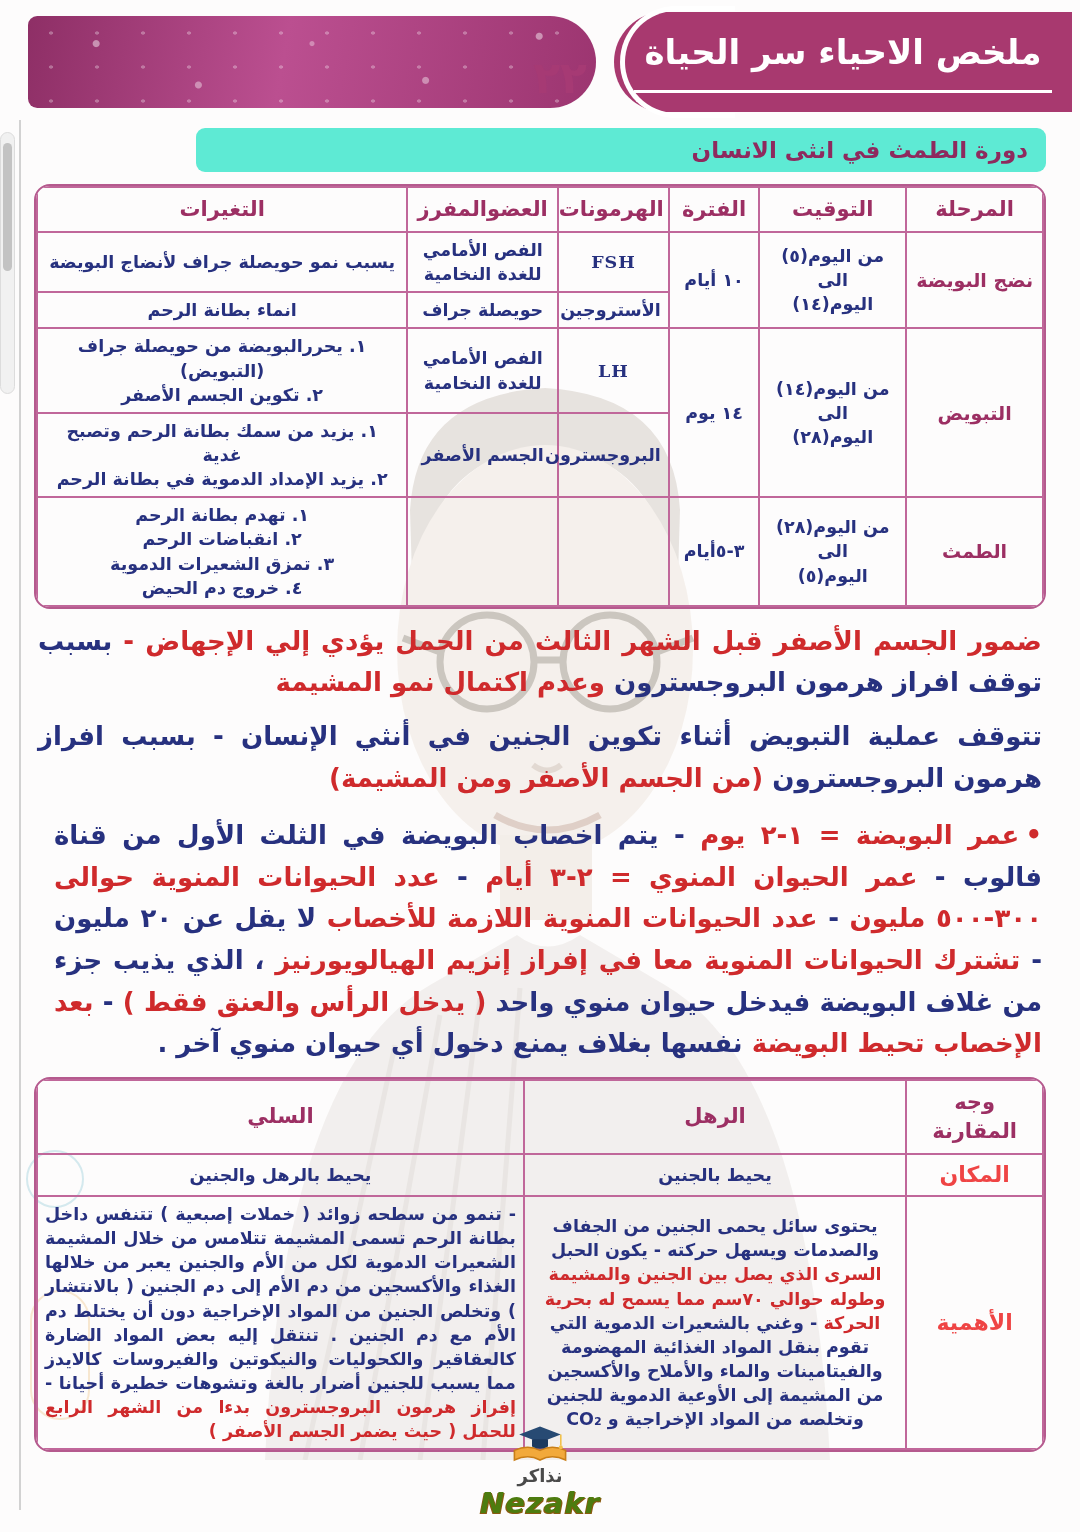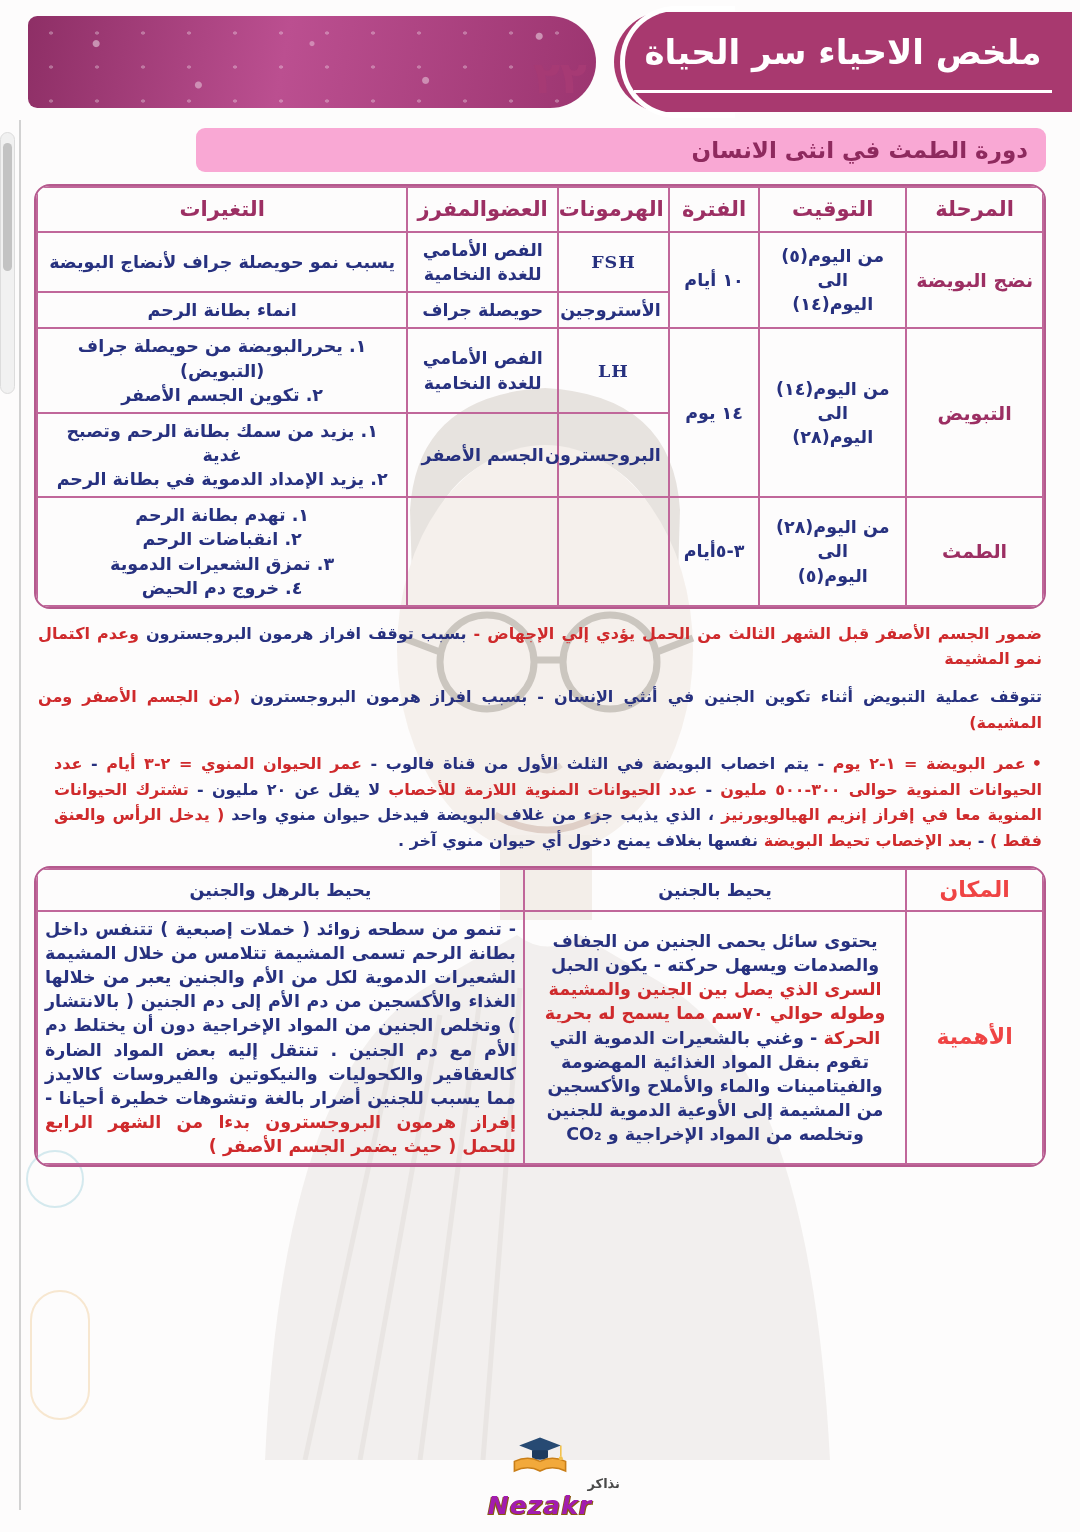--- a/index.html
+++ b/index.html
@@ -56,21 +56,21 @@
   .scrollbar .thumb{ position:absolute; left:2px; top:10px; width:9px; height:128px; background:#c3c3c3; border-radius:5px; }
   .ghost1{ position:absolute; left:26px; top:1150px; width:58px; height:58px; border-radius:50%;
     border:2px solid rgba(120,190,205,.30); z-index:1; }
   .ghost2{ position:absolute; left:30px; top:1290px; width:60px; height:130px; border-radius:30px;
     border:2px solid rgba(235,175,95,.28); z-index:1; }
 
   
   .content{ position:absolute; top:128px; right:34px; left:34px; z-index:2; }
 
   .strip{
-    background:#f9a8d4; color:#8e2a5e; font-weight:bold; font-size:23px;
+    background:#5eead4; color:#8e2a5e; font-weight:bold; font-size:23px;
     height:44px; line-height:44px; border-radius:9px;
     padding:0 18px; width:84%;
   }
   .strip-small{ width:212px; margin-top:18px; }
 
   
   .tbl-wrap{ border:2px solid #b55a8e; border-radius:16px; overflow:hidden; margin-top:12px; background:transparent; }
   table.tbl{ width:100%; border-collapse:collapse; table-layout:fixed; }
   .tbl th,.tbl td{
     border:2px solid #c0679a; padding:5px 7px;
@@ -81,33 +81,33 @@
   .tbl td.stage{ color:#9c2f63; font-size:19px; }
   .tbl td.aspect{ color:#ef4444; font-size:22px; }
   .pre{ white-space:pre-line; }
   .list{ text-align:right; padding-right:26px; }
   .hormone-latin{ font-family:"DejaVu Serif", serif; direction:ltr; letter-spacing:1px; color:#23233d; font-size:19px; }
   .imp{ font-size:16.5px; line-height:1.4; padding:8px 10px; }
   .imp.cen{ text-align:center; }
   .imp.jus{ text-align:justify; }
 
   
-  .para{ font-size:16px; font-weight:bold; line-height:1.6; text-align:justify; margin:12px 4px 0; }
+  .para{ font-size:26px; font-weight:bold; line-height:1.6; text-align:justify; margin:12px 4px 0; }
   .para.mating{ margin-top:22px; }
   .para.fert{ margin-top:16px;margin-left:20px; }
   .t-red{ color:#cf2a2c; }
   .t-blue{ color:#27317f; }
   .bullet{ color:#cf2a2c; padding-left:6px; }
 
   
   .footer-logo{ position:absolute; bottom:12px; left:50%; transform:translateX(-50%);
     text-align:center; z-index:3; width:160px; }
   .footer-logo svg{ width:64px; height:50px; display:block; margin:0 auto; }
-  .logo-ar{ font-size:13px; color:#4a4a4a; font-weight:bold; margin-top:-4px;text-align:right; }
-  .logo-en{ font-size:25px; font-weight:bold; font-style:italic; color:#a21caf;
+  .logo-ar{ font-size:18px; color:#4a4a4a; font-weight:bold; margin-top:-4px; }
+  .logo-en{ font-size:29px; font-weight:bold; font-style:italic; color:#4d7c0f;
     text-shadow:1px 1px 0 #8a5a10, -1px 1px 0 #8a5a10; letter-spacing:1px; }
 </style>
 </head>
 <body dir="rtl">
 
 <div class="page">
 
   <div class="watermark-wrap">
     <svg viewBox="0 0 690 1160" xmlns="http://www.w3.org/2000/svg">
       <path d="M215 210 Q222 95 350 88 Q478 95 485 210 L482 310 Q472 152 350 150 Q228 152 218 310 Z" fill="#d6cfc8"></path>
@@ -230,20 +230,25 @@
 
 
     <div class="tbl-wrap">
       <table class="tbl" dir="rtl">
         <colgroup>
           <col style="width:13.6%">
             <col style="width:38%">
             <col style="width:48.4%">
         </colgroup>
         <tbody>
+            <tr>
+          <th>وجه المقارنة</th>
+          <th>الرهل</th>
+          <th>السلي</th>
+        </tr>
         <tr>
           <td class="aspect">المكان</td>
           <td>يحيط بالجنين</td>
           <td>يحيط بالرهل والجنين</td>
         </tr>
         <tr>
           <td class="aspect">الأهمية</td>
           <td class="imp cen"><span class="t-blue">يحتوى سائل يحمى الجنين من الجفاف والصدمات ويسهل حركته - يكون الحبل </span><span class="t-red">السرى الذي يصل بين الجنين والمشيمة وطوله حوالي ٧٠سم مما يسمح له بحرية الحركة</span><span class="t-blue"> - وغني بالشعيرات الدموية التي تقوم بنقل المواد الغذائية المهضومة والفيتامينات والماء والأملاح والأكسجين من المشيمة إلى الأوعية الدموية للجنين وتخلصه من المواد الإخراجية و CO₂</span></td>
           <td class="imp jus"><span class="t-blue">- تنمو من سطحه زوائد ( خملات إصبعية ) تتنفس داخل بطانة الرحم تسمى المشيمة </span><span class="t-blue">تتلامس من خلال المشيمة الشعيرات الدموية لكل من الأم والجنين يعبر من خلالها الغذاء والأكسجين من دم الأم إلى دم الجنين ( بالانتشار ) وتخلص الجنين من المواد الإخراجية دون أن يختلط دم الأم مع دم الجنين . تنتقل إليه بعض المواد الضارة كالعقاقير والكحوليات والنيكوتين والفيروسات كالايدز مما يسبب للجنين أضرار بالغة وتشوهات خطيرة أحيانا - </span><span class="t-red">إفراز هرمون البروجسترون بدءا من الشهر الرابع للحمل ( حيث يضمر الجسم الأصفر )</span></td>
         </tr>

